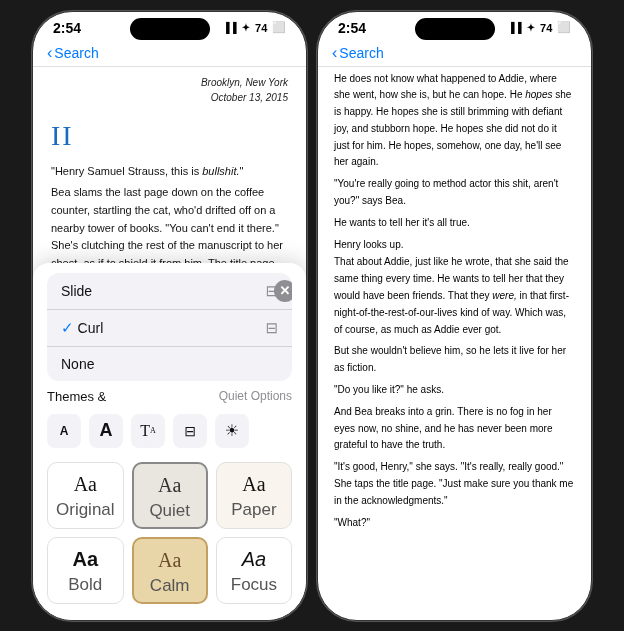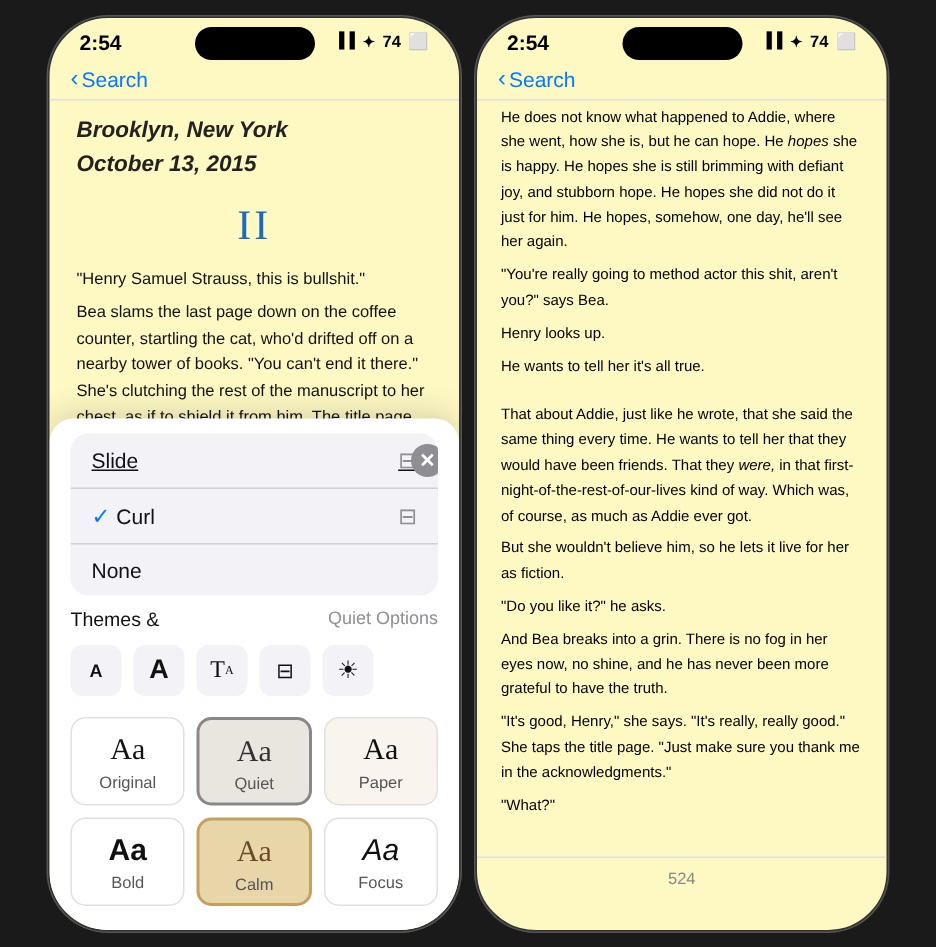--- a/index.html
+++ b/index.html
@@ -16,21 +16,21 @@
 
     .phones-container {
       display: flex;
       gap: 10px;
       align-items: center;
     }
 
     .phone {
       width: 275px;
       height: 610px;
-      background: #fef9c3;
+      background: #ffffff;
       border-radius: 40px;
       overflow: hidden;
       position: relative;
       border: 1.5px solid #333;
       box-shadow: 0 0 0 1px #555;
     }
 
     
     .status-bar {
       display: flex;
@@ -87,45 +87,44 @@
     .book-content {
       padding: 0 18px;
       font-size: 11.5px;
       line-height: 1.55;
       color: #111;
       overflow: hidden;
       flex: 1;
     }
 
     .book-header {
-      text-align: left;
+      text-align: right;
       padding: 8px 0 6px 0;
       font-style: italic;
-      font-size: 15px;
+      font-size: 10px;
       color: #222;
-      font-weight: bold;
     }
 
     .chapter-num {
       font-size: 28px;
       font-weight: 300;
       color: #1a6bbf;
-      text-align: center;
+      text-align: left;
       font-family: Georgia, serif;
       margin: 2px 0 6px 0;
       letter-spacing: 2px;
     }
 
     .book-text {
       font-size: 11px;
       line-height: 1.6;
       color: #111;
     }
 
-    .book-text .italic { }
+    .book-text .italic { font-style: italic; }
 
     
     .bottom-panel {
       position: absolute;
       bottom: 0;
       left: 0;
       right: 0;
       background: #fff;
       border-radius: 16px 16px 0 0;
       padding: 10px 14px 16px 14px;
@@ -255,21 +254,21 @@
       gap: 4px;
       position: relative;
     }
 
     .theme-aa {
       font-size: 20px;
       font-weight: 400;
     }
 
     .theme-label {
-      font-size: 11px;
+      font-size: 17px;
       color: #555;
       text-align: right;
     }
 
     
     .theme-original .theme-aa { color: #111; font-family: Georgia, serif; }
     .theme-original { background: #fff; border: 1.5px solid #e0e0e0; }
 
     
     .theme-quiet .theme-aa { color: #333; font-family: Georgia, serif; }
@@ -354,21 +353,21 @@
           <p>scribe th</p>
           <p>them in</p>
           <p>hands ba</p>
         </div>
       </div>
 
       <div class="bottom-panel">
 
         <div class="transition-options">
 
-          <div class="transition-item" style="position:relative;text-decoration:underline;">
+          <div class="transition-item" style="position:relative;">
             <span>Slide</span>
             <span style="display:flex;align-items:center;gap:6px;">
               <span style="color:#8e8e93;font-size:15px;">⊟</span>
             </span>
             <div class="close-btn" style="right:-4px;">✕</div>
           </div>
 
           <div class="transition-item">
             <span style="display:flex;align-items:center;gap:4px;">
               <span style="color:#007aff;font-size:15px;">✓</span>
@@ -448,28 +447,27 @@
       <div class="back-btn">
         <span class="chevron">‹</span>
         <span>Search</span>
       </div>
     </div>
 
     <div style="padding: 4px 16px 0 16px; flex:1; overflow:hidden; height: calc(100% - 100px);">
       <div class="right-text">
         <p>He does not know what happened to Addie, where she went, how she is, but he can hope. He <span class="italic-text">hopes</span> she is happy. He hopes she is still brimming with defiant joy, and stubborn hope. He hopes she did not do it just for him. He hopes, somehow, one day, he'll see her again.</p>
         <p style="margin-top:5px;">"You're really going to method actor this shit, aren't you?" says Bea.</p>
+        <p style="margin-top:5px;">He wants to tell her it's all true.</p>
         <p style="margin-top:5px;">Henry looks up.</p>
-        <p style="margin-top:5px;">He wants to tell her it's all true.</p>
-        <p style="margin-top:16px;">That about Addie, just like he wrote, that she said the same thing every time. He wants to tell her that they would have been friends. That they <span class="italic-text">were,</span> in that first-night-of-the-rest-of-our-lives kind of way. Which was, of course, as much as Addie ever got.</p>
+        <p style="margin-top:1px;">That about Addie, just like he wrote, that she said the same thing every time. He wants to tell her that they would have been friends. That they <span class="italic-text">were,</span> in that first-night-of-the-rest-of-our-lives kind of way. Which was, of course, as much as Addie ever got.</p>
         <p style="margin-top:5px;">But she wouldn't believe him, so he lets it live for her as fiction.</p>
         <p style="margin-top:5px;">"Do you like it?" he asks.</p>
         <p style="margin-top:5px;">And Bea breaks into a grin. There is no fog in her eyes now, no shine, and he has never been more grateful to have the truth.</p>
         <p style="margin-top:5px;">"It's good, Henry," she says. "It's really, really good." She taps the title page. "Just make sure you thank me in the acknowledgments."</p>
         <p style="margin-top:5px;">"What?"</p>
 
       </div>
     </div>
 
-    <div class="page-num" style="position:absolute;bottom:20px;left:0;right:0;">524</div>
   </div>
 
 </div>
 
 </body></html>

